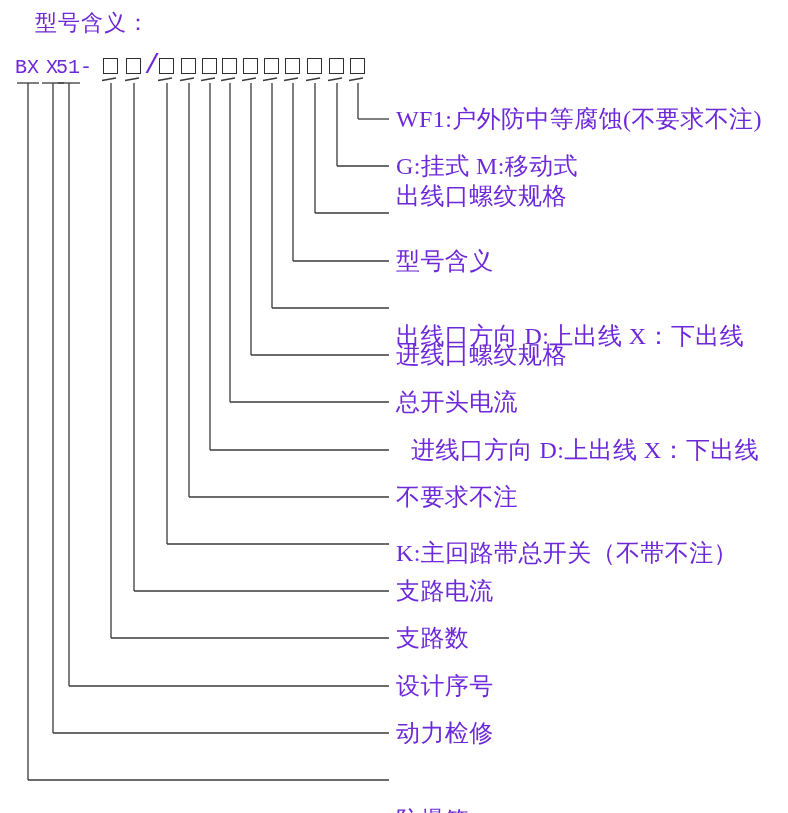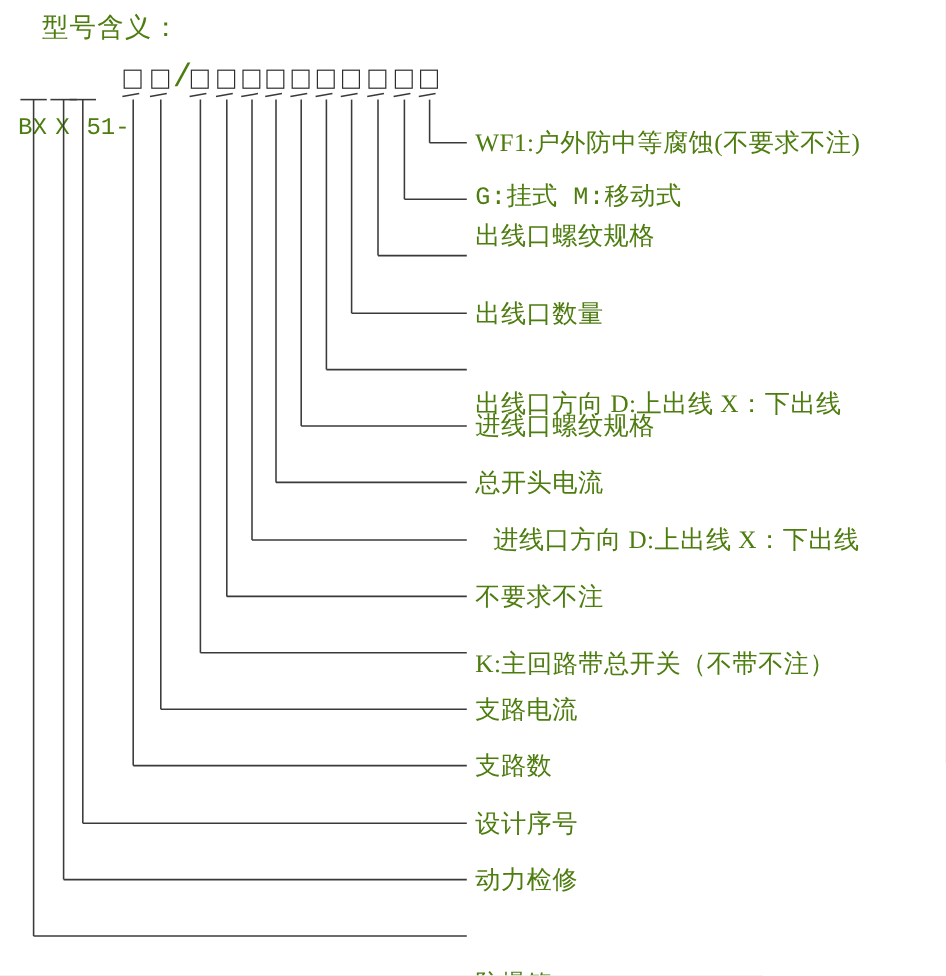--- a/index.html
+++ b/index.html
@@ -1,70 +1,69 @@
 <!DOCTYPE html>
 <html><head>
 <meta charset="utf-8">
 <style>
   html,body{margin:0;padding:0;background:#e8e8e8;}
   .canvas{
     position:relative;
     width:788px;height:813px;
     background:#ffffff;
     font-family:"Liberation Serif","DejaVu Serif",serif;
-    color:#4d7c0f;
+    color:#6d28d9;
     overflow:hidden;
     margin:0 auto;
   }
   .title{
     position:absolute;left:35px;top:10px;
     font-size:22px;line-height:26px;
     letter-spacing:1px;
     white-space:pre;
   }
   .code-token{
     position:absolute;top:57px;
     font-family:"Liberation Mono","DejaVu Sans Mono",monospace;
     font-size:20px;line-height:22px;
     white-space:pre;
-    margin-top:40px;
   }
   .code-box{
     position:absolute;top:58px;
     width:13px;height:14px;
     border:1.6px solid #2e2e2e;
     background:#fff;
   }
   .code-sep{
     position:absolute;top:52px;
     font-family:"Liberation Mono","DejaVu Sans Mono",monospace;
     font-size:27px;line-height:28px;
   }
   .lines-svg{
     position:absolute;left:0;top:0;
     pointer-events:none;
   }
   .seg-label{
     position:absolute;left:396px;
     transform:translateY(-50%);
-    font-size:21px;line-height:22px;
+    font-size:24px;line-height:22px;
     letter-spacing:0.4px;
     white-space:pre;
   }
 </style>
 </head>
 <body>
 
 <div class="canvas">
   <div class="title">型号含义：</div>
 
   <div id="code-row">
       <span class="code-token" style="left: 15px;">BX</span>
       <span class="code-token" style="left: 46px;">X</span>
-      <span class="code-token" style="left: 72px; text-align: right;">51-</span>
+      <span class="code-token" style="left: 56px; text-align: right;">51-</span>
       <span class="code-sep" style="left: 144px;">/</span>
       <div class="code-box" style="left: 103px;"></div>
       <div class="code-box" style="left: 126px;"></div>
       <div class="code-box" style="left: 159px;"></div>
       <div class="code-box" style="left: 181px;"></div>
       <div class="code-box" style="left: 202px;"></div>
       <div class="code-box" style="left: 222px;"></div>
       <div class="code-box" style="left: 243px;"></div>
       <div class="code-box" style="left: 264px;"></div>
       <div class="code-box" style="left: 285px;"></div>
@@ -116,23 +115,23 @@
       <line x1="69" y1="83" x2="69" y2="686" stroke="#3a3a3a" stroke-width="1.3"></line>
       <line x1="69" y1="686" x2="389" y2="686" stroke="#3a3a3a" stroke-width="1.3"></line>
       <line x1="53" y1="83" x2="53" y2="733" stroke="#3a3a3a" stroke-width="1.3"></line>
       <line x1="53" y1="733" x2="389" y2="733" stroke="#3a3a3a" stroke-width="1.3"></line>
       <line x1="28" y1="83" x2="28" y2="780" stroke="#3a3a3a" stroke-width="1.3"></line>
       <line x1="28" y1="780" x2="389" y2="780" stroke="#3a3a3a" stroke-width="1.3"></line>
     </svg>
 
   <div id="labels">
       <div class="seg-label" style="top: 119px;">WF1:户外防中等腐蚀(不要求不注)</div>
-      <div class="seg-label" style="top: 166px; font-family: Liberation Mono, monospace;">G:挂式 M:移动式</div>
+      <div class="seg-label" style="top: 166px;">G:挂式 M:移动式</div>
       <div class="seg-label" style="top: 196px;">出线口螺纹规格</div>
-      <div class="seg-label" style="top: 261px;">出线口数量</div>
+      <div class="seg-label" style="top: 261px;">型号含义</div>
       <div class="seg-label" style="top: 308px; margin-top: 28px;">出线口方向 D:上出线 X：下出线</div>
       <div class="seg-label" style="top: 355px;">进线口螺纹规格</div>
       <div class="seg-label" style="top: 402px;">总开头电流</div>
       <div class="seg-label" style="top: 450px; margin-left: 15px;">进线口方向 D:上出线 X：下出线</div>
       <div class="seg-label" style="top: 497px;">不要求不注</div>
       <div class="seg-label" style="top: 553px;">K:主回路带总开关（不带不注）</div>
       <div class="seg-label" style="top: 591px;">支路电流</div>
       <div class="seg-label" style="top: 638px;">支路数</div>
       <div class="seg-label" style="top: 686px;">设计序号</div>
       <div class="seg-label" style="top: 733px;">动力检修</div>

